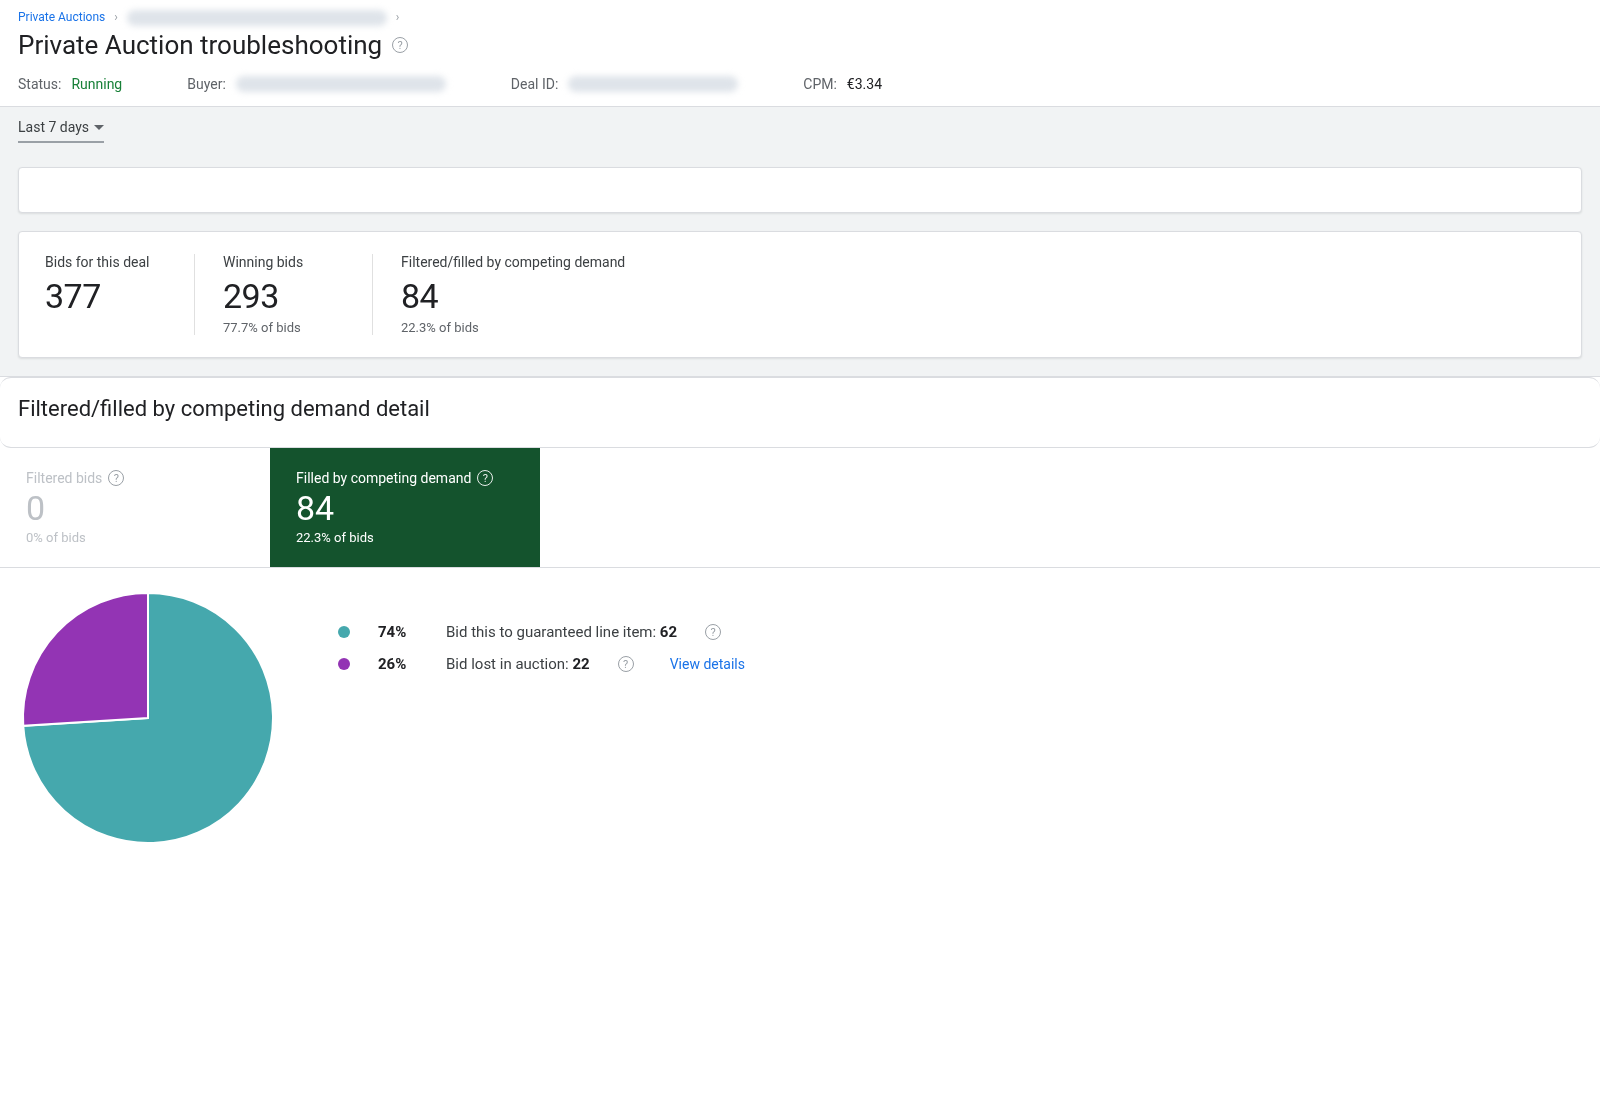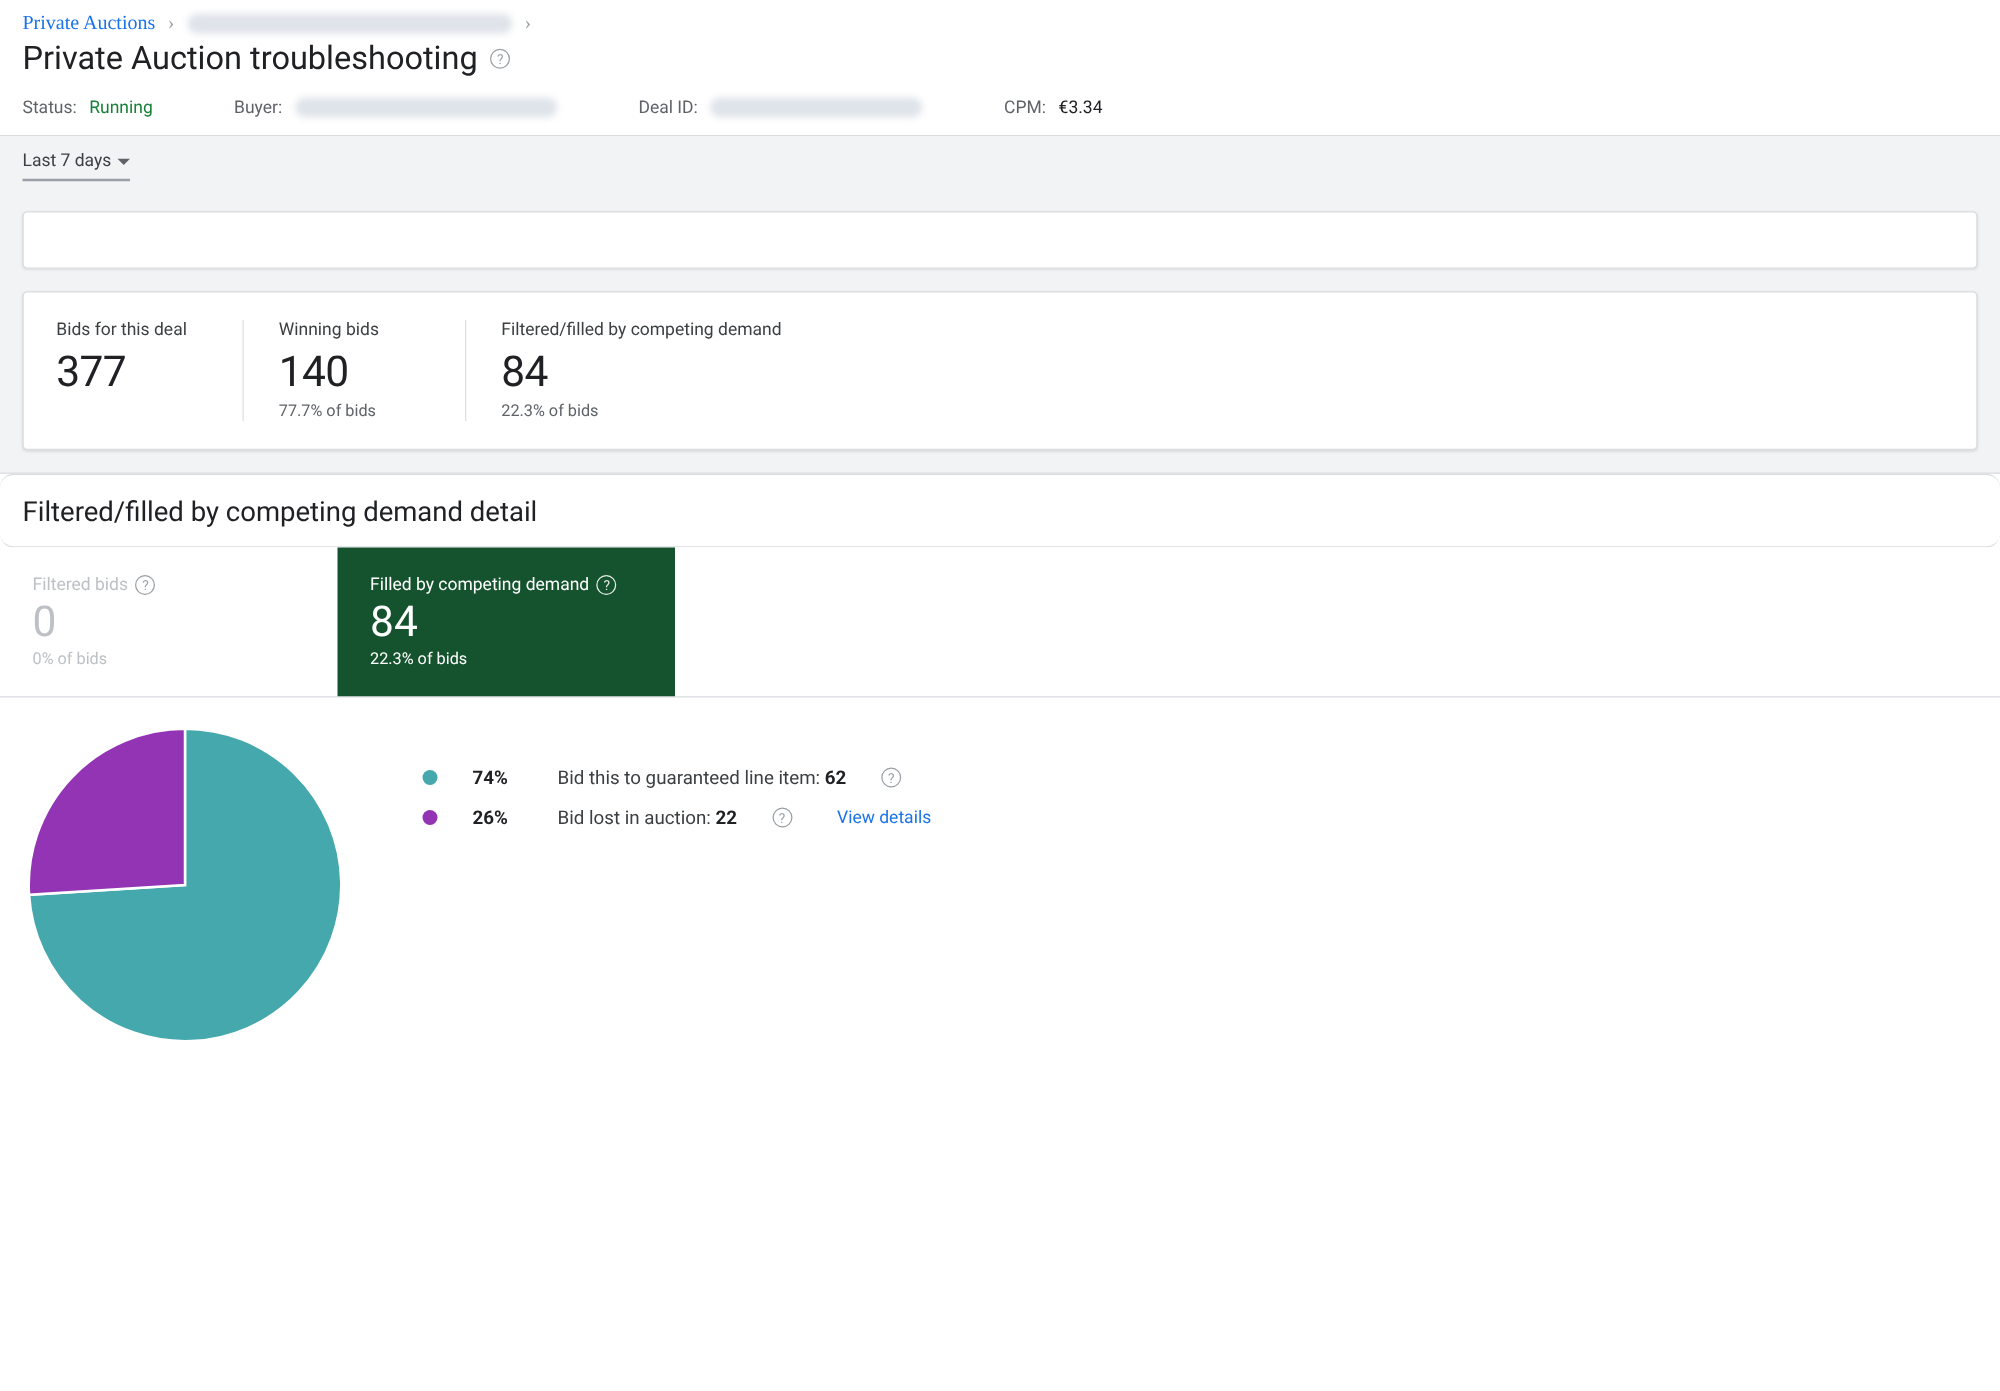--- a/index.html
+++ b/index.html
@@ -7,23 +7,22 @@
     font-family: Roboto, 'Helvetica Neue', Arial, sans-serif;
     font-size: 14px;
     color: #3c4043;
     background: #fff;
     width: 1600px;
   }
 
   
   .breadcrumb {
     padding: 10px 18px 4px 18px;
-    font-size: 16px;
+    font-size: 12px;
     color: #5f6368;
-    font-family: Liberation Serif, serif;
   }
   .breadcrumb a { color: #1a73e8; text-decoration: none; }
   .breadcrumb .sep { color: #9aa0a6; margin: 0 6px; }
   .blurred-box {
     display: inline-block; vertical-align: middle;
     height: 16px; border-radius: 9px;
     background: #dfe4ea;
     filter: blur(3px);
   }
   .blur-crumb { width: 260px; }
@@ -92,21 +91,21 @@
   .metric .value { font-size: 34px; font-weight: 400; color: #202124; letter-spacing: -0.5px; }
   .metric .sub   { font-size: 13px; color: #5f6368; margin-top: 4px; }
   .val-green { color: #188038; }
   .val-red   { color: #c5221f; }
 
   
   .detail-header {
     background: #fff;
     border-top: 1px solid #dadce0;
     border-bottom: 1px solid #dadce0;
-    padding: 18px 18px 8px 18px;
+    padding: 18px 18px 20px 18px;
     border-radius: 11px;
   }
   .detail-header h2 { font-size: 22px; font-weight: 400; color: #202124; margin-bottom: 6px; }
   .detail-sub { font-size: 13px; color: #5f6368; }
   .detail-sub .red { color: #c5221f; margin-left: 18px; }
 
   
   .detail-tiles {
     display: flex;
     border-bottom: 1px solid #dadce0;
@@ -197,21 +196,21 @@
   <div class="card">
   </div>
 
   <div class="card">
     <div class="metric">
       <div class="label">Bids for this deal</div>
       <div class="value">377</div>
     </div>
     <div class="metric">
       <div class="label">Winning bids</div>
-      <div class="value val-green">140</div>
+      <div class="value val-green">293</div>
       <div class="sub">77.7% of bids</div>
     </div>
     <div class="metric">
       <div class="label">Filtered/filled by competing demand</div>
       <div class="value val-red">84</div>
       <div class="sub">22.3% of bids</div>
     </div>
   </div>
 </div>
 

